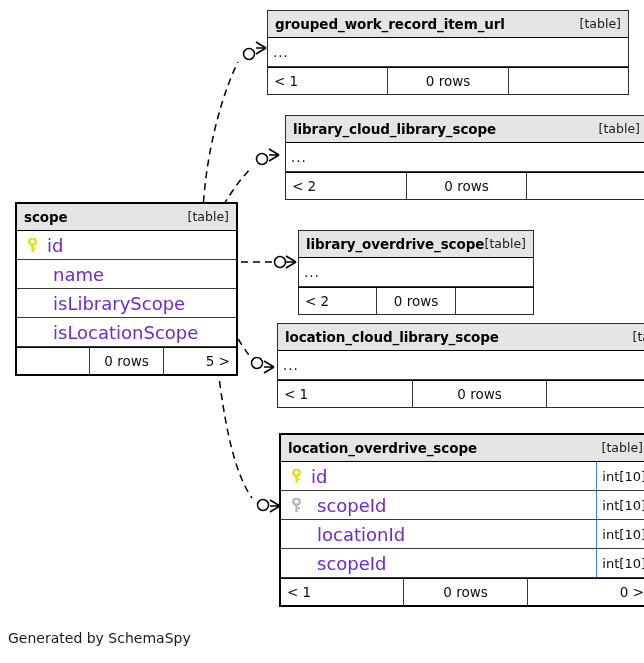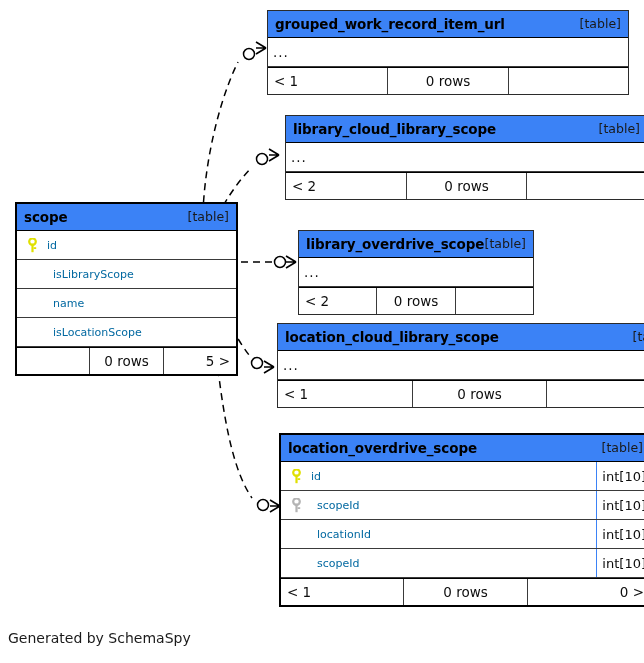--- a/index.html
+++ b/index.html
@@ -37,21 +37,21 @@
     border: 2px solid #000000;
   }
   .table-node.thin {
     border: 1px solid #2b2b2b;
   }
 
   .tbl-header {
     display: flex;
     align-items: center;
     justify-content: space-between;
-    background: #3b82f6;
+    background: #e5e5e5;
     box-sizing: border-box;
     padding: 2px 7px 3px 7px;
     border-bottom: 1px solid #000000;
     height: 27px;
   }
   .tbl-name {
     font-weight: bold;
     font-size: 13.5px;
     color: #000000;
     letter-spacing: -0.1px;
@@ -77,22 +77,22 @@
   .col-key {
     width: 22px;
     flex: 0 0 22px;
     display: flex;
     align-items: center;
     justify-content: center;
     padding-left: 4px;
   }
   .col-name {
     flex: 1 1 auto;
-    font-size: 11px;
-    color: #0369a1;
+    font-size: 18px;
+    color: #6d28d9;
     padding-left: 4px;
     white-space: nowrap;
     overflow: hidden;
   }
   .col-name.indent { padding-left: 10px; }
   .col-type {
     flex: 0 0 auto;
     font-size: 13px;
     color: #0d0d0d;
     padding: 0 4px 0 5px;
@@ -201,26 +201,26 @@
           <circle cx="5.5" cy="3.6" r="3.3" fill="none" stroke="#e0e000" stroke-width="2.2"></circle>
           <rect x="4.4" y="5.6" width="2.2" height="8.6" fill="#e0e000"></rect>
           <rect x="6.6" y="9.2" width="2.6" height="1.8" fill="#e0e000"></rect>
         </svg>
       </span>
       <span class="col-name">id</span>
     </div>
 
     <div class="tbl-row">
       <span class="col-key"></span>
+      <span class="col-name indent">name</span>
+    </div>
+
+    <div class="tbl-row">
+      <span class="col-key"></span>
       <span class="col-name indent">isLibraryScope</span>
-    </div>
-
-    <div class="tbl-row">
-      <span class="col-key"></span>
-      <span class="col-name indent">name</span>
     </div>
 
     <div class="tbl-row">
       <span class="col-key"></span>
       <span class="col-name indent">isLocationScope</span>
     </div>
 
     <div class="tbl-footer">
       <span class="foot-cell foot-left"></span>
       <span class="foot-cell foot-mid">0 rows</span>

